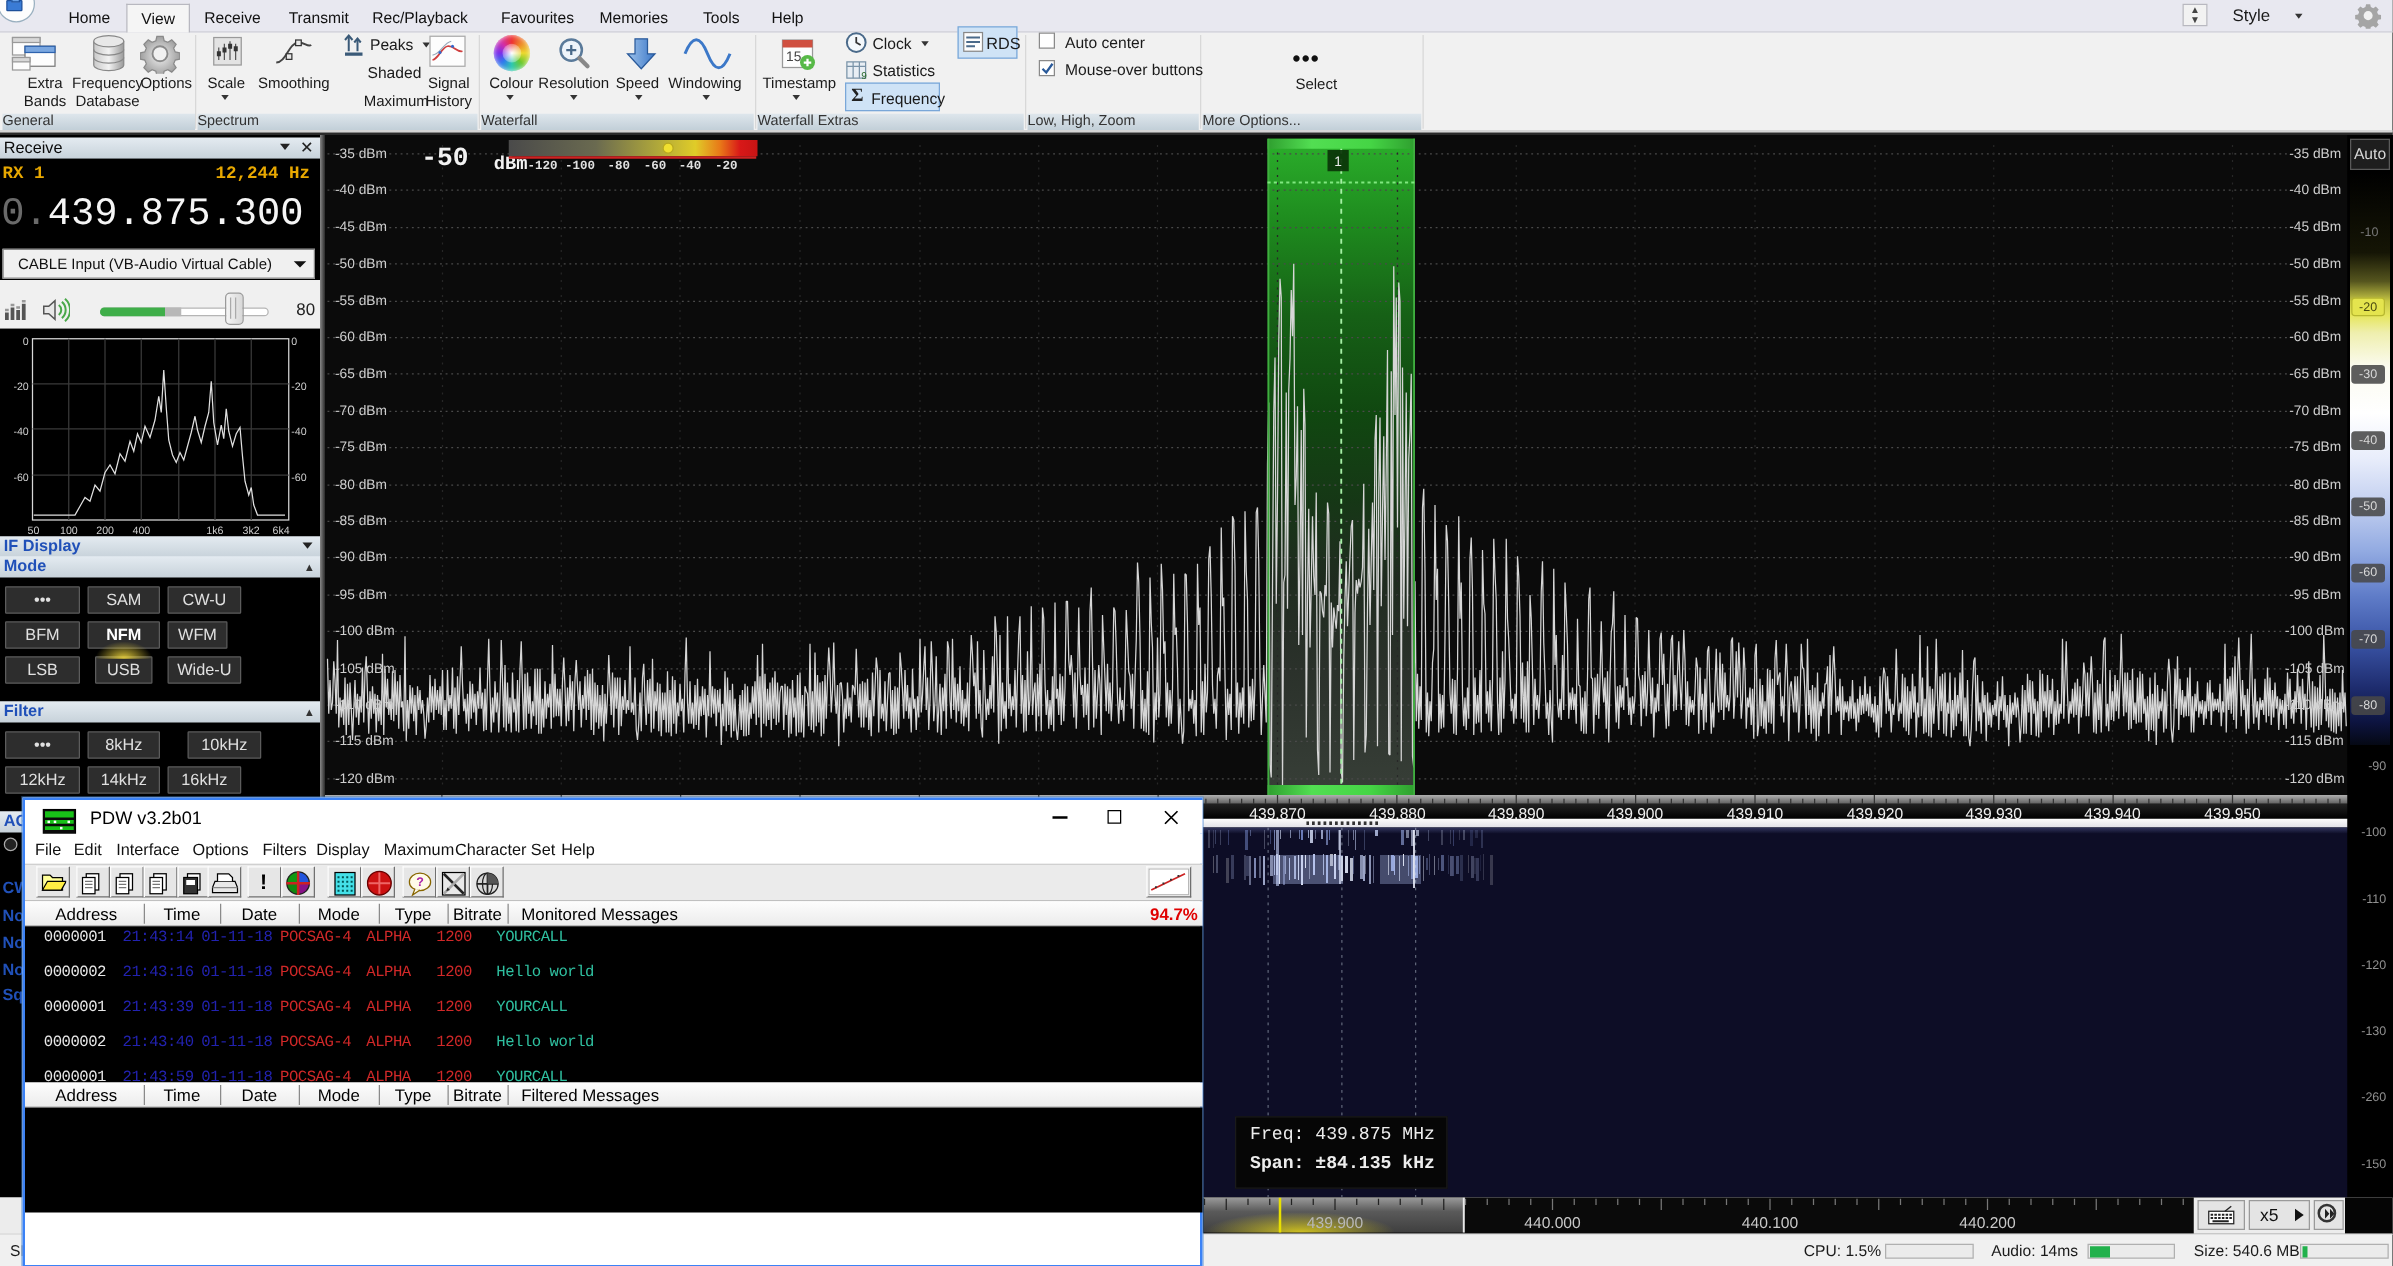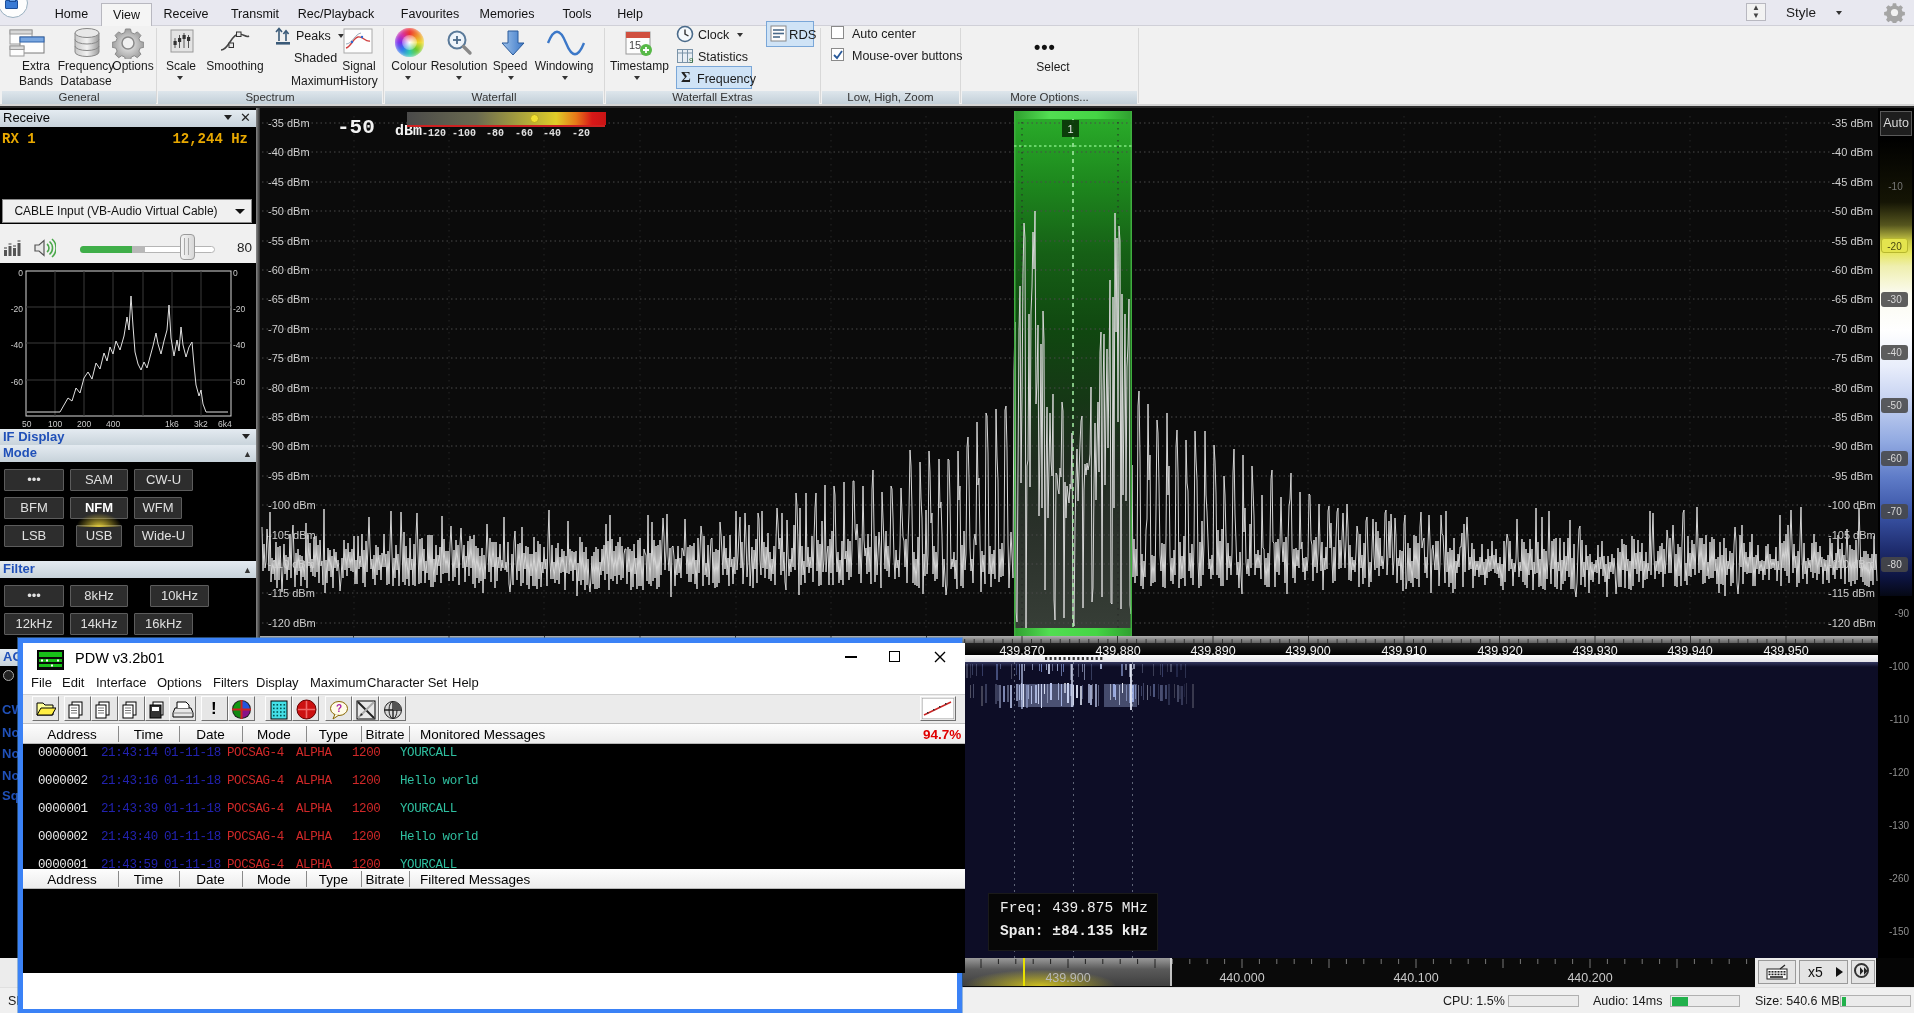--- a/index.html
+++ b/index.html
@@ -2,21 +2,21 @@
 <html><head><meta charset="utf-8"><style>
 *{margin:0;padding:0;box-sizing:border-box}
 html,body{width:1914px;height:1013px;overflow:hidden;background:#000;
  font-family:"Liberation Sans",sans-serif;-webkit-font-smoothing:antialiased}
 .a{position:absolute}
 .ribbon{left:0;top:0;width:1914px;height:108px;background:#f1f1f1}
 .tabrow{left:0;top:0;width:1914px;height:26px;background:#e8e8f0;border-bottom:1px solid #d0d0d8}
 .tab{top:3px;height:23px;line-height:23px;font-size:12.5px;color:#111;text-align:center}
 .tabsel{background:#f5f5f5;border:1px solid #b8b8c0;border-bottom:none}
 .glabel{top:91px;height:13px;background:linear-gradient(#dee6ec,#c2cfd8);font-size:11.5px;color:#333;
- text-align:center;line-height:13px}
+ text-align:left;line-height:13px}
 .gsep{top:28px;height:75px;width:1px;background:#d8d8d8}
 .btnlabel{font-size:12px;color:#1a1a1a;text-align:center;line-height:13px}
 .dropar{width:0;height:0;border-left:3.5px solid transparent;border-right:3.5px solid transparent;border-top:4px solid #333}
 .cb{width:13px;height:13px;background:#fff;border:1px solid #8a8a8a}
 .ribtext{font-size:12.5px;color:#1a1a1a}
 .lpanel{left:0;top:108px;width:256px;height:879px;background:#000}
 .phead{left:0;width:256px;height:17px;background:linear-gradient(#e4ebf1,#c7d2da);color:#0a0a0a;
  font-size:13px;line-height:16px;padding-left:3px}
 .bhead{color:#2050b8;font-weight:bold}
 .mbtn{background:#2d2d2d;border:1px solid #5c5c5c;color:#e0e0e0;font-size:13px;text-align:center;
@@ -27,21 +27,21 @@
 .wfall{left:260px;top:662px;width:1618px;height:296px;background:#0d0d26}
 .rightcol{left:1878px;top:108px;width:36px;height:879px;background:#000}
 .chip{left:3px;width:27px;height:15px;border-radius:3px;background:rgba(72,72,72,.88);color:#d8d8d8;
  font-size:10px;text-align:center;line-height:15px}
 .rl{left:0;width:31px;text-align:right;font-size:10px;color:#909090}
 .botbar{left:0;top:958px;width:1914px;height:29px;background:#ececec}
 .blab{font-size:12.5px;color:#a9a9a9;top:14px;height:13px;line-height:13px}
 .statusbar{left:0;top:987px;width:1914px;height:26px;background:#f0f0f0;border-top:1px solid #e0e0e0}
 .stext{font-size:12.5px;color:#1a1a1a;top:994px;height:14px;line-height:14px}
 .sbox{top:995px;height:12px;background:#ebebeb;border:1px solid #b0b0b0}
-.pdw{left:18px;top:638px;width:944px;height:376px;background:#fff;border:5px solid #3b82f6;
+.pdw{left:18px;top:638px;width:944px;height:376px;background:#fff;border:2px solid #3b82f6;
  box-shadow:0 0 0 1px rgba(74,134,200,.55)}
 .pmenu{font-size:13px;color:#111;height:15px;line-height:15px}
 .tbtn{top:2px;height:25px;background:#e6e6e6;border-top:1px solid #fdfdfd;border-left:1px solid #fdfdfd;
  border-right:1px solid #707070;border-bottom:1px solid #707070}
 .hcol{font-size:13.5px;color:#000;text-align:center;top:3px;height:15px;line-height:15px}
 .prow{font-family:"Liberation Mono",monospace;font-size:12.5px;font-weight:normal;height:14px;line-height:14px;letter-spacing:-0.4px}
 .gdash{width:1px;background-image:linear-gradient(rgba(205,220,232,.42) 40%,transparent 40%);background-size:1px 6px}
 </style></head><body>
 <div class="a ribbon">
     <div class="a tabrow"></div>
@@ -225,20 +225,21 @@
     <div class="a" style="left:1034px;top:44px;width:38px;height:8px;color:#111;font-size:18px;line-height:6px;letter-spacing:1px;font-weight:bold">•••</div>
     <div class="a btnlabel" style="left:1026px;top:61px;width:54px">Select</div>
     <div class="a" style="left:0;top:104px;width:1914px;height:2px;background:#d5d5d5"></div>
     <div class="a" style="left:0;top:106px;width:1914px;height:2px;background:#2b2b2b"></div>
   </div>
 <div class="a lpanel">
     <div class="a phead" style="top:2px">Receive<span style="position:absolute;right:24px;top:5px;width:0;height:0;border-left:4px solid transparent;border-right:4px solid transparent;border-top:5px solid #222"></span><span style="position:absolute;right:5px;top:0px;font-size:13px;color:#222">✕</span></div>
     <div class="a" style="left:0;top:19px;width:256px;height:77px;background:#000"></div>
     <div class="a" style="left:2px;top:23px;font-family:'Liberation Mono',monospace;font-weight:bold;font-size:14px;color:#e8a800">RX 1</div>
     <div class="a" style="left:0;top:23px;width:248px;text-align:right;font-family:'Liberation Mono',monospace;font-weight:bold;font-size:14px;color:#e8a800">12,244 Hz</div>
+    <div class="a" style="left:1px;top:46px;font-family:'Liberation Mono',monospace;font-size:31px;color:#f5f5f5;letter-spacing:0px"><span style="color:#6a6a6a">0.</span>439.875.300</div>
     <div class="a" style="left:2px;top:91px;width:250px;height:24px;background:#f0f0f0;border:1px solid #898989"></div>
     <div class="a" style="left:3px;top:96px;width:226px;text-align:center;font-size:12px;color:#111">CABLE Input (VB-Audio Virtual Cable)</div>
     <div class="a" style="left:235px;top:101px;width:0;height:0;border-left:5px solid transparent;border-right:5px solid transparent;border-top:5px solid #111"></div>
     <div class="a" style="left:0;top:116px;width:256px;height:39px;background:#f0f0f0"></div>
     <svg class="a" style="left:3px;top:130px" width="20" height="20" viewBox="0 0 20 20">
       <g fill="#555">
 <rect x="1" y="12" width="3" height="6"></rect>
         <rect x="5.5" y="8" width="3" height="10"></rect>
         <rect x="10" y="10" width="3" height="8"></rect>
         <rect x="14.5" y="5" width="3" height="13"></rect>

